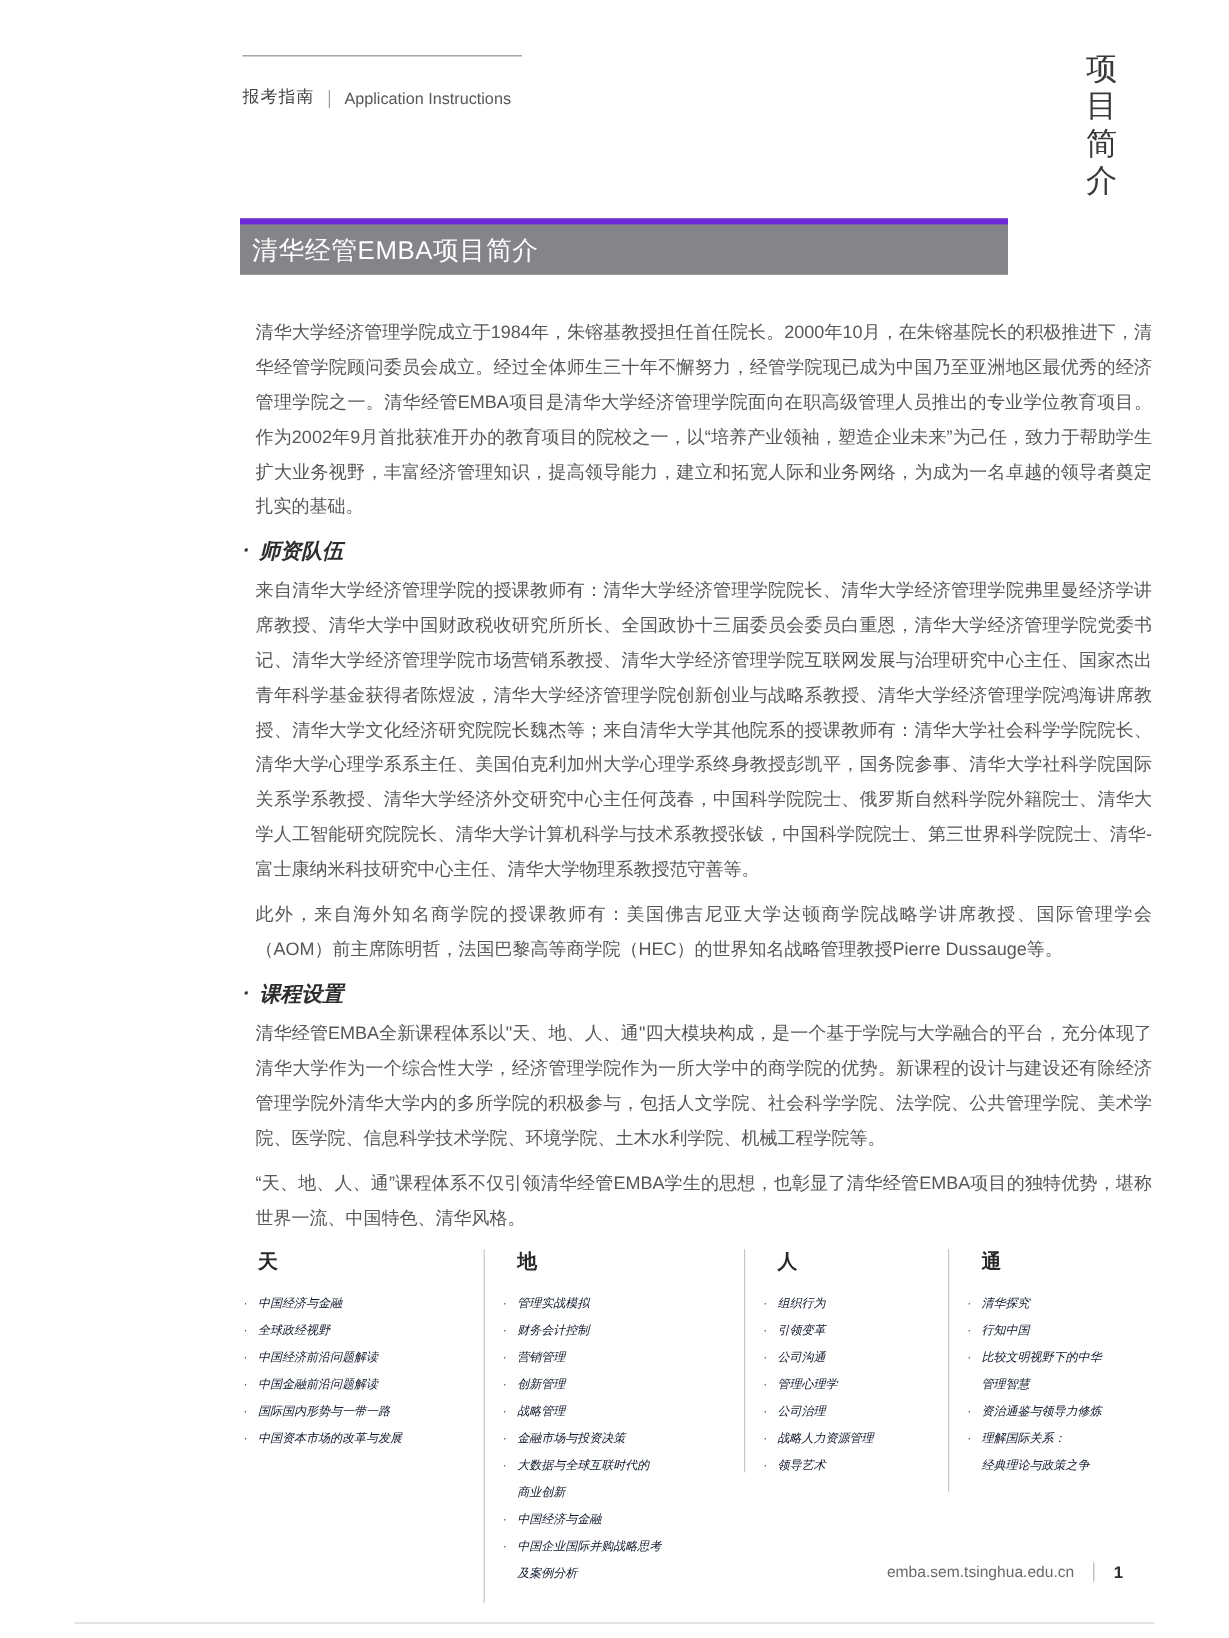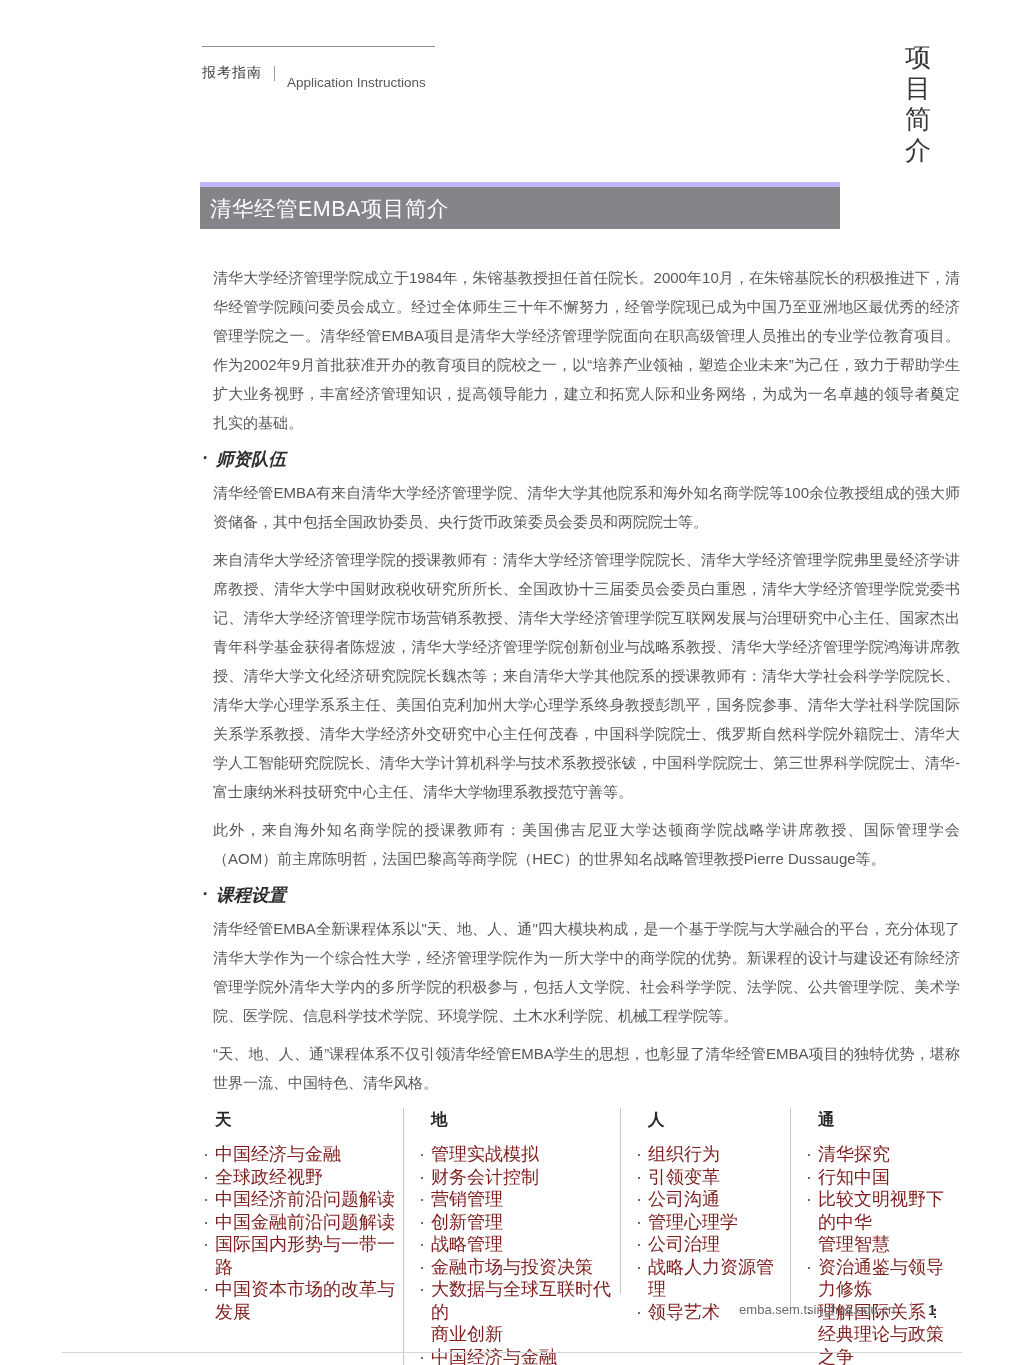--- a/index.html
+++ b/index.html
@@ -4,34 +4,34 @@
 <style>
   * { margin:0; padding:0; box-sizing:border-box; }
   html,body { background:#e8e8e8; }
   .page {
     position:relative; width:1024px; height:1365px; margin:0 auto;
     background:#ffffff; overflow:hidden;
     font-family:"Liberation Sans","DejaVu Sans",sans-serif;
   }
   
   .top-rule { position:absolute; left:202px; top:46px; width:233px; height:1px; background:#8f8f91; }
-  .crumb { position:absolute; left:202px; top:56px; display:flex; align-items:center; }
+  .crumb { position:absolute; left:202px; top:56px; display:flex; align-items:flex-end; }
   .crumb-zh { font-size:14px; color:#3f3f42; letter-spacing:1px; }
   .crumb-sep { width:1px; height:15px; background:#9a9a9c; margin:0 12px; }
   .crumb-en { font-size:13.5px; color:#58585a;margin-top:19px; }
   
   .vtitle {
     position:absolute; left:905px; top:42px; width:32px;
     font-size:26px; line-height:31px; color:#39393b;
     word-break:break-all; text-align:left;
   }
   
   .banner {
     position:absolute; left:200px; top:182px; width:640px; height:47px;
-    background:#848489; border-top:5px solid #c4b5fd;
+    background:#848489; border-top:5px solid #6d28d9;
     color:#ffffff; font-size:21.5px; letter-spacing:0.5px;
     display:flex; align-items:center; padding-left:10px;
   }
   
   .content { position:absolute; left:200px; top:263px; width:760px; }
   .para {
     font-size:15px; line-height:29px; text-align:justify;
     color:#57575a; margin:0 0 9px 13px;
   }
   .sec-head {
@@ -49,22 +49,22 @@
   .vr2 { left:420px; height:186px; }
   .vr3 { left:590px; height:202px; }
   .mcol  { flex:0 0 auto; }
   .mcol1 { width:203px; padding-left:2px; }
   .mcol2 { width:217px; padding-left:15px; }
   .mcol3 { width:170px; padding-left:15px; }
   .mcol4 { width:170px; padding-left:15px; }
   .mtitle { font-size:16.5px; font-weight:bold; color:#28282a; margin-left:13px; line-height:22px; }
   .mlist  { list-style:none; margin-top:13px; }
   .mlist li {
-    position:relative; padding-left:13px; font-size:18px; line-height:22.5px;
-    color:#7f1d1d; white-space:pre-line;
+    position:relative; padding-left:13px; font-size:10px; line-height:22.5px;
+    color:#0f172a; white-space:pre-line;font-style:italic;
   }
   .mlist li::before { content:"·"; position:absolute; left:1px; top:0; color:#535356; }
   
   .footer { position:absolute; right:88px; top:1302px; display:flex; align-items:flex-start; }
   .footer-url { font-size:13px; color:#6a6a6c; }
   .footer-sep { width:1px; height:16px; background:#b3b3b5; margin:0 16px; }
   .footer-page { font-size:14px; font-weight:bold; color:#2e2e30; }
   .bottom-rule { position:absolute; left:62px; right:62px; top:1352px; height:1px; background:#d4d4d6; }
 </style>
 </head>
@@ -84,21 +84,20 @@
 
   <div class="banner">
     <span>清华经管EMBA项目简介</span>
   </div>
 
   <div class="content">
 
     <p class="para">清华大学经济管理学院成立于1984年，朱镕基教授担任首任院长。2000年10月，在朱镕基院长的积极推进下，清华经管学院顾问委员会成立。经过全体师生三十年不懈努力，经管学院现已成为中国乃至亚洲地区最优秀的经济管理学院之一。清华经管EMBA项目是清华大学经济管理学院面向在职高级管理人员推出的专业学位教育项目。作为2002年9月首批获准开办的教育项目的院校之一，以“培养产业领袖，塑造企业未来”为己任，致力于帮助学生扩大业务视野，丰富经济管理知识，提高领导能力，建立和拓宽人际和业务网络，为成为一名卓越的领导者奠定扎实的基础。</p>
 
     <div class="sec-head">师资队伍</div>
-    <p class="para">清华经管EMBA有来自清华大学经济管理学院、清华大学其他院系和海外知名商学院等100余位教授组成的强大师资储备，其中包括全国政协委员、央行货币政策委员会委员和两院院士等。</p>
     <p class="para">来自清华大学经济管理学院的授课教师有：清华大学经济管理学院院长、清华大学经济管理学院弗里曼经济学讲席教授、清华大学中国财政税收研究所所长、全国政协十三届委员会委员白重恩，清华大学经济管理学院党委书记、清华大学经济管理学院市场营销系教授、清华大学经济管理学院互联网发展与治理研究中心主任、国家杰出青年科学基金获得者陈煜波，清华大学经济管理学院创新创业与战略系教授、清华大学经济管理学院鸿海讲席教授、清华大学文化经济研究院院长魏杰等；来自清华大学其他院系的授课教师有：清华大学社会科学学院院长、清华大学心理学系系主任、美国伯克利加州大学心理学系终身教授彭凯平，国务院参事、清华大学社科学院国际关系学系教授、清华大学经济外交研究中心主任何茂春，中国科学院院士、俄罗斯自然科学院外籍院士、清华大学人工智能研究院院长、清华大学计算机科学与技术系教授张钹，中国科学院院士、第三世界科学院院士、清华-富士康纳米科技研究中心主任、清华大学物理系教授范守善等。</p>
     <p class="para">此外，来自海外知名商学院的授课教师有：美国佛吉尼亚大学达顿商学院战略学讲席教授、国际管理学会（AOM）前主席陈明哲，法国巴黎高等商学院（HEC）的世界知名战略管理教授Pierre Dussauge等。</p>
 
     <div class="sec-head">课程设置</div>
     <p class="para">清华经管EMBA全新课程体系以"天、地、人、通"四大模块构成，是一个基于学院与大学融合的平台，充分体现了清华大学作为一个综合性大学，经济管理学院作为一所大学中的商学院的优势。新课程的设计与建设还有除经济管理学院外清华大学内的多所学院的积极参与，包括人文学院、社会科学学院、法学院、公共管理学院、美术学院、医学院、信息科学技术学院、环境学院、土木水利学院、机械工程学院等。</p>
     <p class="para">“天、地、人、通”课程体系不仅引领清华经管EMBA学生的思想，也彰显了清华经管EMBA项目的独特优势，堪称世界一流、中国特色、清华风格。</p>
 
     <div class="modules">
       <div class="vr vr1"></div>
       <div class="vr vr2"></div>

